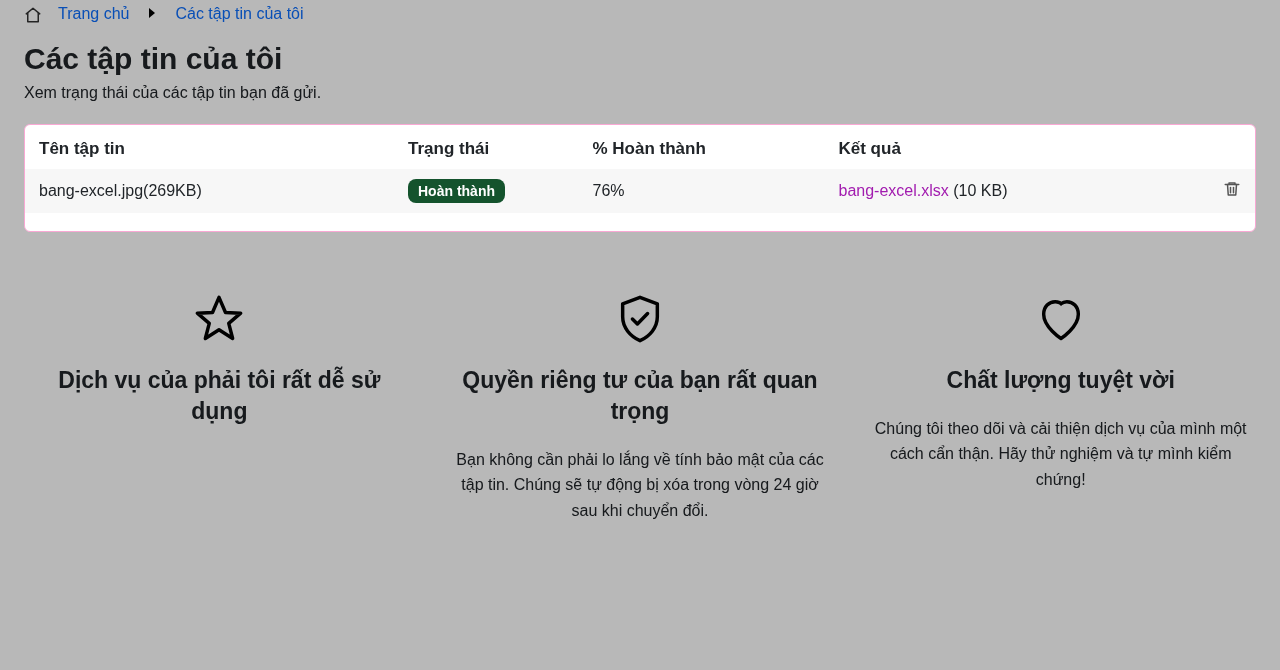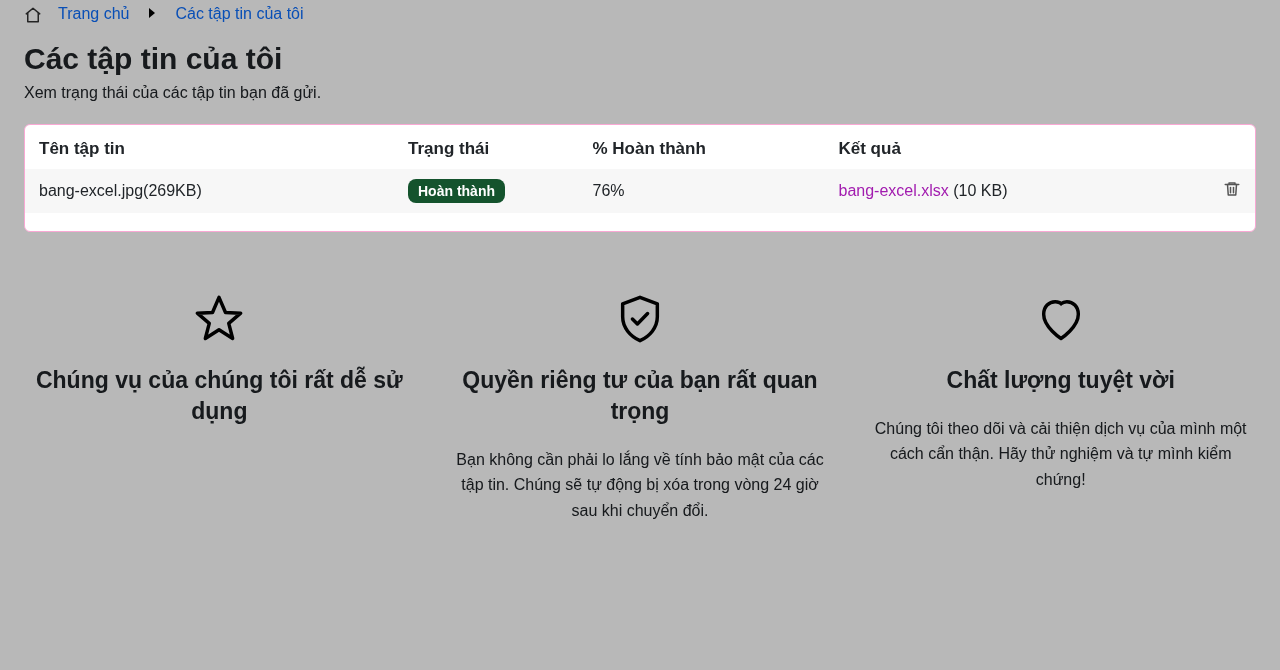--- a/index.html
+++ b/index.html
@@ -164,21 +164,21 @@
     </div>
   </div>
 
   <div class="features">
     <div class="feature">
       <div class="ficon">
         <svg width="52" height="52" viewBox="0 0 24 24" fill="none" stroke="#000" stroke-width="1.6" stroke-linejoin="round" stroke-linecap="round">
             <polygon points="12 2 15 9 22 9.3 16.5 14 18.3 21 12 17 5.7 21 7.5 14 2 9.3 9 9 12 2"></polygon>
           </svg>
       </div>
-      <h3>Chúng vụ của chúng tôi rất dễ sử dụng</h3>
+      <h3>Dịch vụ của phải tôi rất dễ sử dụng</h3>
     </div>
     <div class="feature">
       <div class="ficon">
         <svg width="52" height="52" viewBox="0 0 24 24" fill="none" stroke="#000" stroke-width="1.6" stroke-linejoin="round" stroke-linecap="round">
             <path d="M12 2 4 5v6c0 5 3.5 9 8 11 4.5-2 8-6 8-11V5l-8-3z"></path>
             <path d="M8.5 12l2.3 2.3L15.5 9.5"></path>
           </svg>
       </div>
       <h3>Quyền riêng tư của bạn rất quan trọng</h3>
       <p>Bạn không cần phải lo lắng về tính bảo mật của các tập tin. Chúng sẽ tự động bị xóa trong vòng 24 giờ sau khi chuyển đổi.</p>

